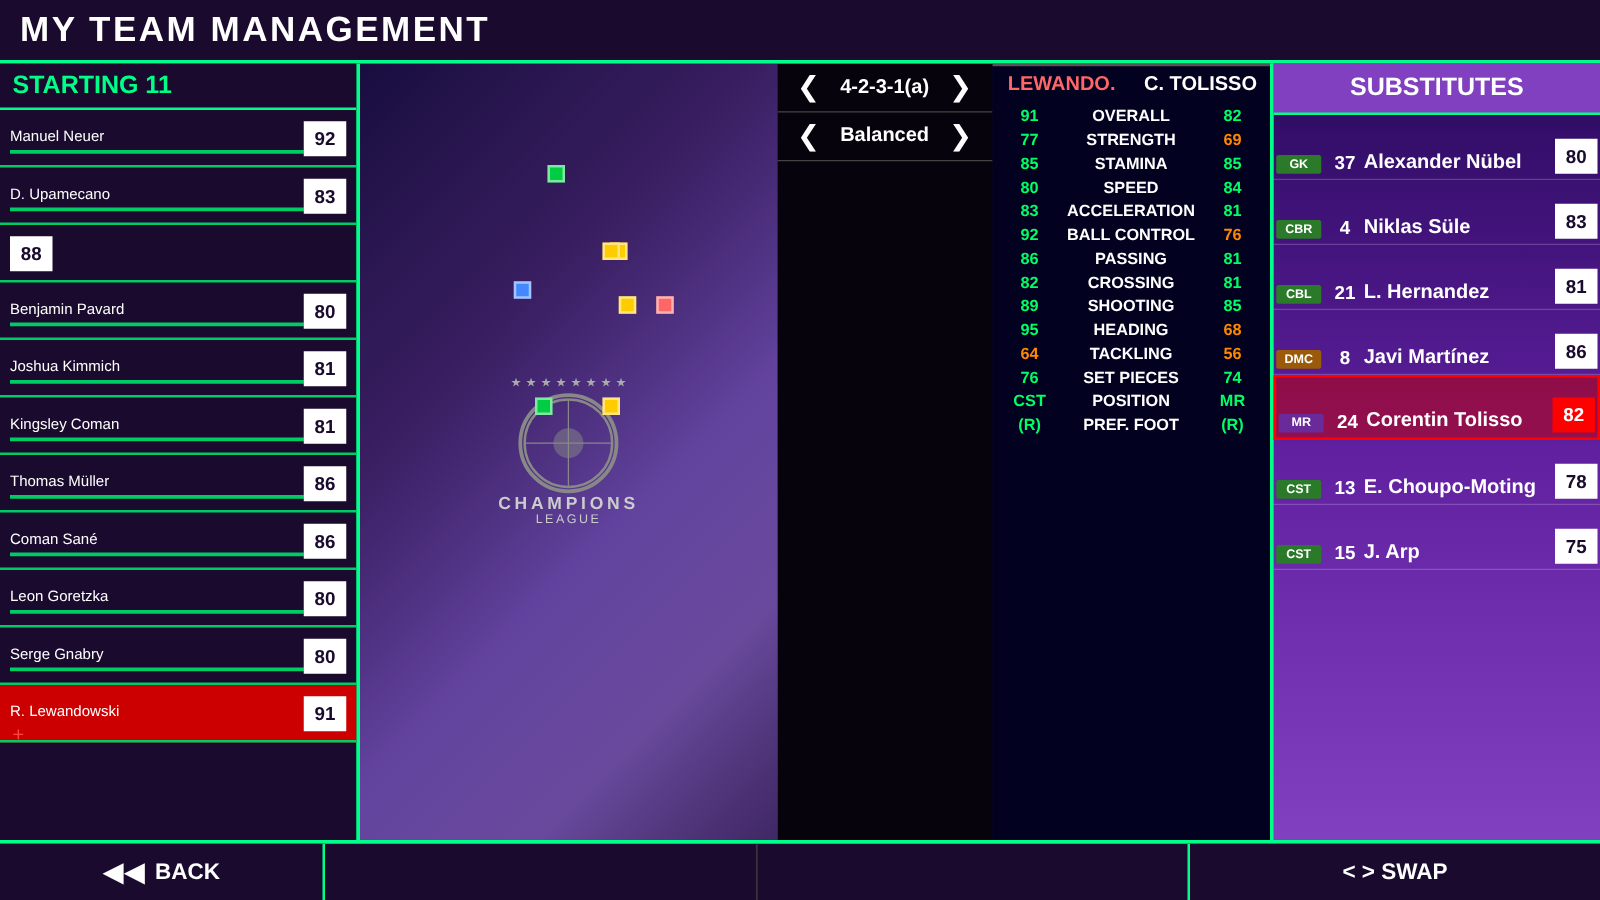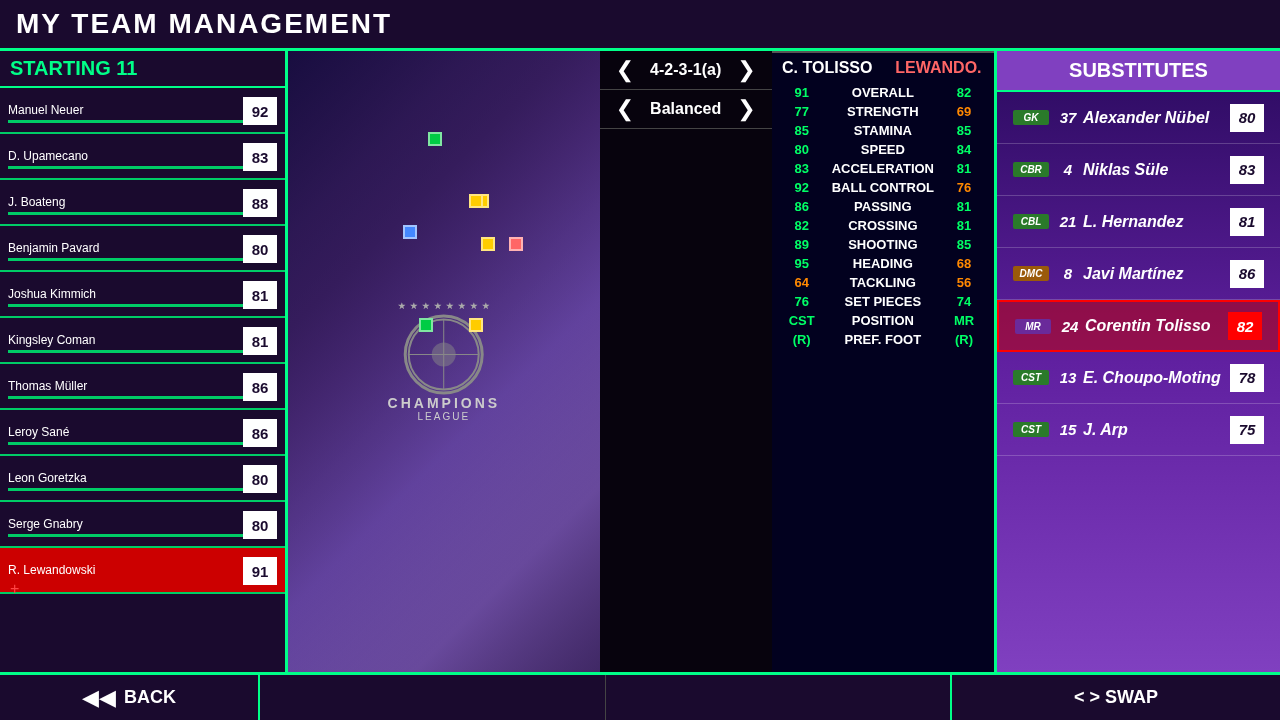--- a/index.html
+++ b/index.html
@@ -216,43 +216,42 @@
     .comp-label {
       flex: 1;
       text-align: center;
       color: white;
       font-size: 13px;
       font-weight: bold;
     }
 
     
     #substitutes {
-      width: 286px;
+      width: 264px;
       background: linear-gradient(180deg, #2a0a5e 0%, #6020a0 50%, #8040c0 100%);
       border-left: 3px solid #00ff88;
       display: flex;
       flex-direction: column;
     }
     #substitutes-header {
       background: #8040c0;
       color: white;
       font-size: 20px;
       font-weight: 900;
       text-align: center;
       padding: 8px;
       border-bottom: 2px solid #00ff88;
     }
     .sub-row {
       display: flex;
-      align-items: center;
-      padding: 4px 16px;
+      align-items: flex-end;
+      padding: 4px 2px;
       border-bottom: 1px solid rgba(255,255,255,0.2);
       min-height: 52px;
       cursor: pointer;
-      font-style: italic;
     }
     .sub-row.selected {
       background: rgba(200,0,0,0.5);
       border: 2px solid #ff0000;
     }
     .sub-position {
       width: 36px;
       color: white;
       font-size: 10px;
       font-weight: bold;
@@ -380,26 +379,20 @@
         <div class="player-row">
       <div style="flex:1;">
         <span class="player-name">D. Upamecano</span>
         <div class="player-indicator ">
           
         </div>
       </div>
       <div class="player-rating">83</div>
     </div>
         <div class="player-row">
-      <div style="flex:1;">
-        <span class="player-name">J. Boateng</span>
-        <div class="player-indicator ">
-          
-        </div>
-      </div>
       <div class="player-rating">88</div>
     </div>
         <div class="player-row">
       <div style="flex:1;">
         <span class="player-name">Benjamin Pavard</span>
         <div class="player-indicator ">
           
         </div>
       </div>
       <div class="player-rating">80</div>
@@ -426,21 +419,21 @@
       <div style="flex:1;">
         <span class="player-name">Thomas Müller</span>
         <div class="player-indicator ">
           
         </div>
       </div>
       <div class="player-rating">86</div>
     </div>
         <div class="player-row">
       <div style="flex:1;">
-        <span class="player-name">Leroy Sané</span>
+        <span class="player-name">Coman Sané</span>
         <div class="player-indicator ">
           
         </div>
       </div>
       <div class="player-rating">86</div>
     </div>
         <div class="player-row">
       <div style="flex:1;">
         <span class="player-name">Leon Goretzka</span>
         <div class="player-indicator ">
@@ -518,22 +511,22 @@
       </div>
       <div class="formation-row">
         <span class="formation-arrow">❮</span>
         <span class="formation-value">Balanced</span>
         <span class="formation-arrow">❯</span>
       </div>
     </div>
 
     <div id="comparison">
       <div id="comparison-header">
+        <span class="comp-name left">LEWANDO.</span>
         <span class="comp-name right">C. TOLISSO</span>
-        <span class="comp-name left">LEWANDO.</span>
       </div>
       <div class="comp-table" id="comp-table">
           <div class="comp-row">
       <span class="comp-val" style="color:#00ff66">91</span>
       <span class="comp-label">OVERALL</span>
       <span class="comp-val" style="color:#00ff66">82</span>
     </div>
           <div class="comp-row">
       <span class="comp-val" style="color:#00ff66">77</span>
       <span class="comp-label">STRENGTH</span>

